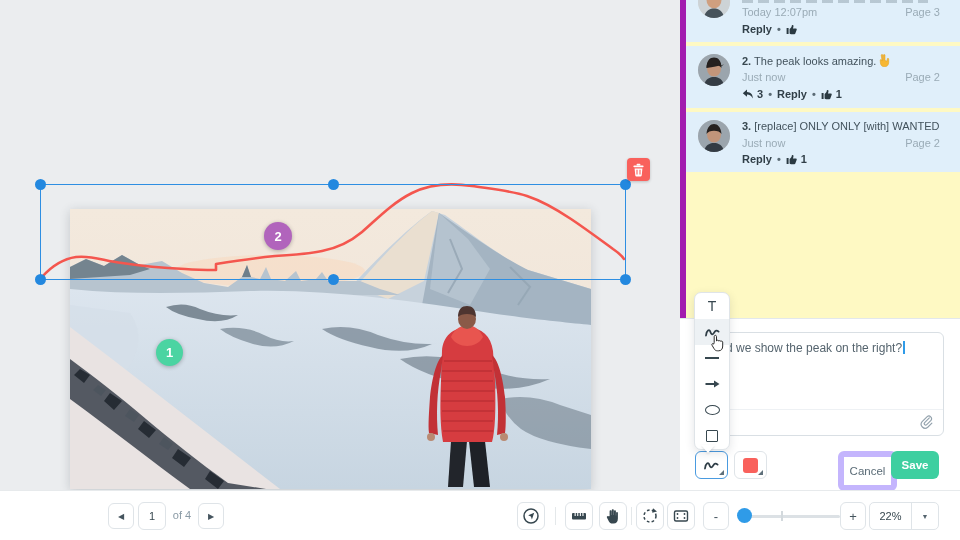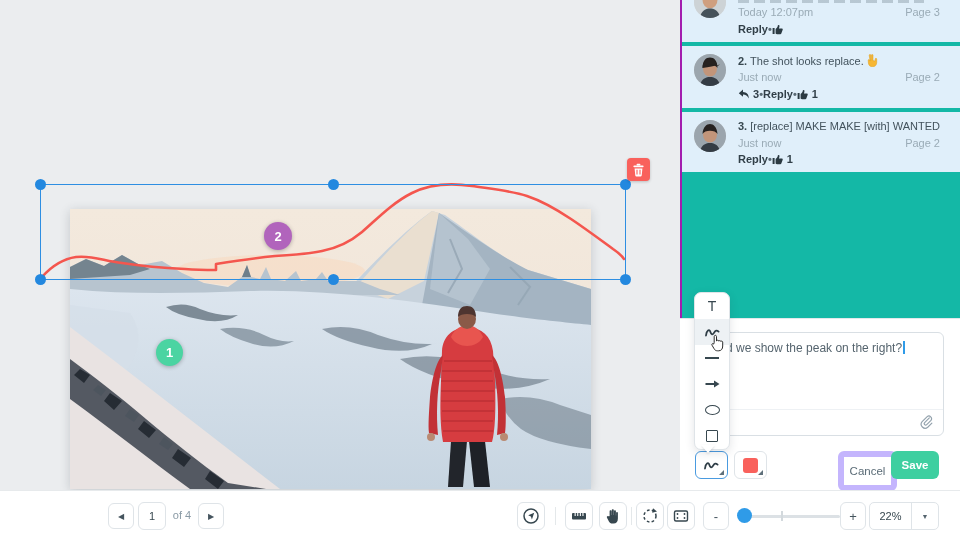--- a/index.html
+++ b/index.html
@@ -24,34 +24,34 @@
 
   .trash-btn{left:627px;top:158px;width:23px;height:23px;background:#f9615c;border-radius:4px;
     display:flex;align-items:center;justify-content:center;box-shadow:0 1px 3px rgba(0,0,0,.2);cursor:pointer;}
 
   .marker{border-radius:50%;color:#fff;font-weight:bold;font-size:13px;
     display:flex;align-items:center;justify-content:center;box-shadow:0 1px 4px rgba(0,0,0,.28);cursor:pointer;}
   .marker-1{left:156px;top:339px;width:27px;height:27px;background:#4bd4a2;}
   .marker-2{left:264px;top:222px;width:28px;height:28px;background:#b164bc;}
 
   
-  .sidebar{left:680px;top:0;width:280px;height:490px;background:#14b8a6;border-left:2px solid #a21caf;box-sizing:border-box;}
+  .sidebar{left:680px;top:0;width:280px;height:490px;background:#fef9c3;border-left:6px solid #a21caf;box-sizing:border-box;}
   .comment-card{position:relative;background:#e0effa;width:100%;}
   .card-1{height:42px;}
   .card-2{margin-top:4px;height:62px;}
   .card-3{margin-top:4px;height:60px;}
   .avatar{position:absolute;left:12px;width:32px;height:32px;border-radius:50%;overflow:hidden;background:#d7dbde;}
   .avatar svg{display:block;}
   .clipped-text{position:absolute;left:56px;top:0;width:186px;height:3px;opacity:.5;
     background:repeating-linear-gradient(90deg,#8fa0ab 0 11px,transparent 11px 16px);}
   .c-title{position:absolute;left:56px;right:18px;font-size:11px;color:#42525c;white-space:nowrap;overflow:hidden;}
   .c-num{font-weight:bold;color:#37474f;}
   .c-meta{position:absolute;left:56px;right:20px;font-size:11px;color:#9aabb6;display:flex;justify-content:space-between;}
   .c-actions{position:absolute;left:56px;font-size:11px;font-weight:bold;color:#313f48;
-    display:flex;align-items:center;}
+    display:flex;align-items:center;gap:5px;}
   .c-actions .dot{color:#5a6a74;}
   .like-group{display:flex;align-items:center;gap:3px;}
 
   
   .compose{left:680px;top:318px;width:280px;height:172px;background:#fff;border-top:1px solid #e3e8eb;box-sizing:border-box;}
   .compose-box{left:700px;top:332px;width:244px;height:104px;background:#fff;border:1px solid #d9dfe4;border-radius:6px;box-sizing:border-box;}
   .compose-text{position:absolute;left:25px;top:8px;font-size:12px;color:#55646e;white-space:nowrap;}
   .caret{display:inline-block;width:2px;height:13px;background:#2f9be8;margin-left:1px;vertical-align:-2px;}
   .attach-row{position:absolute;left:0;right:0;bottom:0;height:25px;border-top:1px solid #eef1f4;}
   .attach-row svg{position:absolute;right:9px;top:5px;}
@@ -224,21 +224,21 @@
       <svg width="32" height="32" viewBox="0 0 32 32">
         <rect width="32" height="32" fill="#9ba5ad"></rect>
         <ellipse cx="16" cy="14.5" rx="7" ry="8" fill="#c2957a"></ellipse>
         <path d="M8.5,14 C8.5,6.5 12,3.5 16,3.5 C20,3.5 23.5,6.5 23.5,14 C22,9 39,9 8.5,14 Z" fill="#26211f"></path>
         <path d="M8.5,14 C9,7 12.5,4 16,4 C19.5,4 23,7 23.5,14 C21.5,9.5 10.5,9.5 8.5,14 Z" fill="#26211f"></path>
         <path d="M6,32 C7,25.5 11,23 16,23 C21,23 25,25.5 26,32 Z" fill="#343c44"></path>
       </svg>
     </div>
     <div class="c-title" style="top:8px;">
       <span class="c-num">2.</span>
-      <span>The shot looks replace.</span>
+      <span>The peak looks amazing.</span>
       <svg width="13" height="13" viewBox="0 0 13 13" style="vertical-align:-2px;">
         <path d="M2.2,1.2 c0,-1 1.6,-1 1.6,0 V6 h0.6 V1.2 c0,-1 1.6,-1 1.6,0 V6.6 c0.9,0.2 1.6,0.4 2.2,0.2 V5 c0,-0.9 1.5,-0.9 1.5,0 v3.6 c0,2.6 -1.7,4.2 -4.2,4.2 c-2.4,0 -3.9,-1.5 -4.1,-3.8 L1.2,6.4 c-0.1,-0.9 1.2,-1.2 1.5,-0.3 l0.4,1 Z" fill="#f7b733" stroke="#e09c14" stroke-width="0.5"></path>
       </svg>
     </div>
     <div class="c-meta" style="top:25px;">
       <span>Just now</span>
       <span>Page 2</span>
     </div>
     <div class="c-actions" style="top:42px;">
       <span class="like-group">
@@ -263,21 +263,21 @@
     <div class="avatar" style="top:8px;">
       <svg width="32" height="32" viewBox="0 0 32 32">
         <rect width="32" height="32" fill="#9ba5ad"></rect>
         <ellipse cx="16" cy="14.5" rx="7" ry="8" fill="#c2957a"></ellipse>
         <path d="M8.5,14 C9,7 12.5,4 16,4 C19.5,4 23,7 23.5,14 C21.5,9.5 10.5,9.5 8.5,14 Z" fill="#26211f"></path>
         <path d="M6,32 C7,25.5 11,23 16,23 C21,23 25,25.5 26,32 Z" fill="#343c44"></path>
       </svg>
     </div>
     <div class="c-title" style="top:8px;">
       <span class="c-num">3.</span>
-      <span>[replace] MAKE MAKE [with] WANTED</span>
+      <span>[replace] ONLY ONLY [with] WANTED</span>
     </div>
     <div class="c-meta" style="top:25px;">
       <span>Just now</span>
       <span>Page 2</span>
     </div>
     <div class="c-actions" style="top:41px;">
       <span>Reply</span>
       <span class="dot">•</span>
       <span class="like-group">
         <svg width="12" height="12" viewBox="0 0 12 12">

